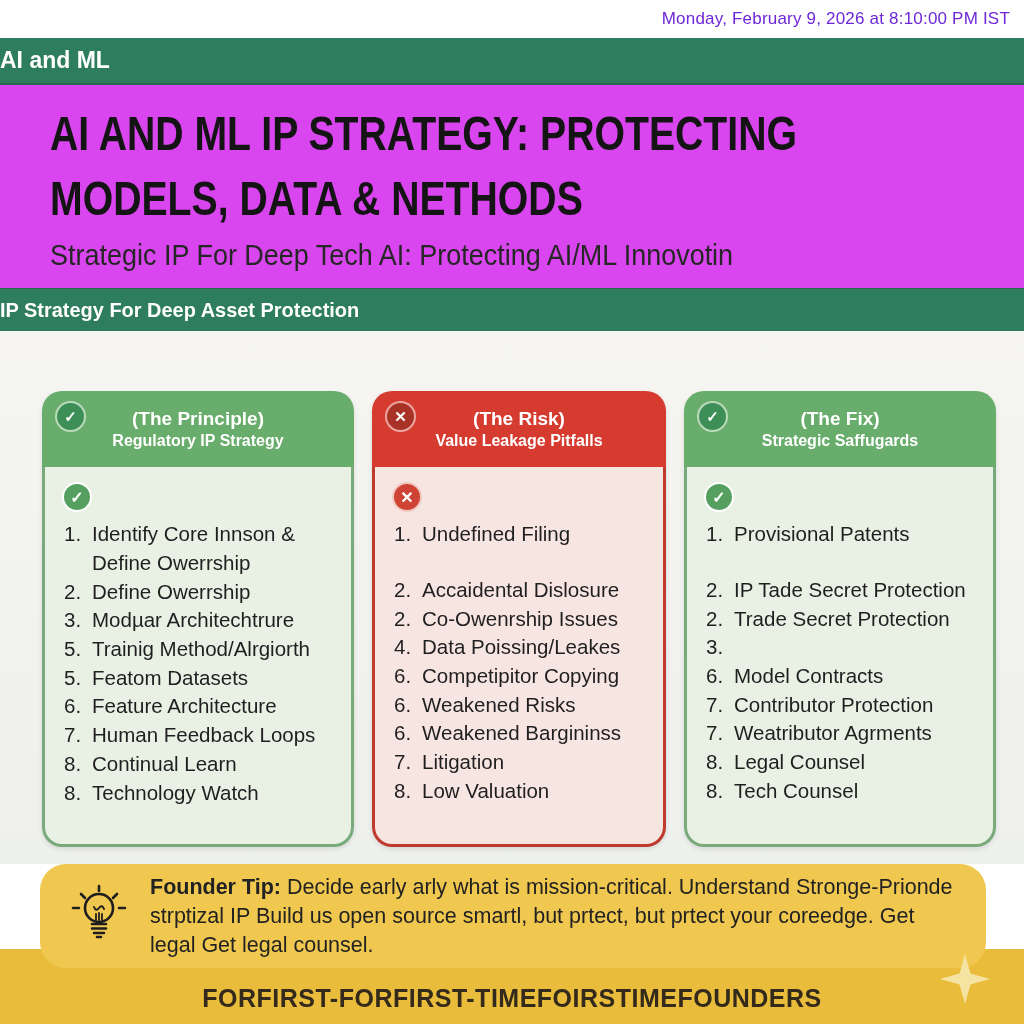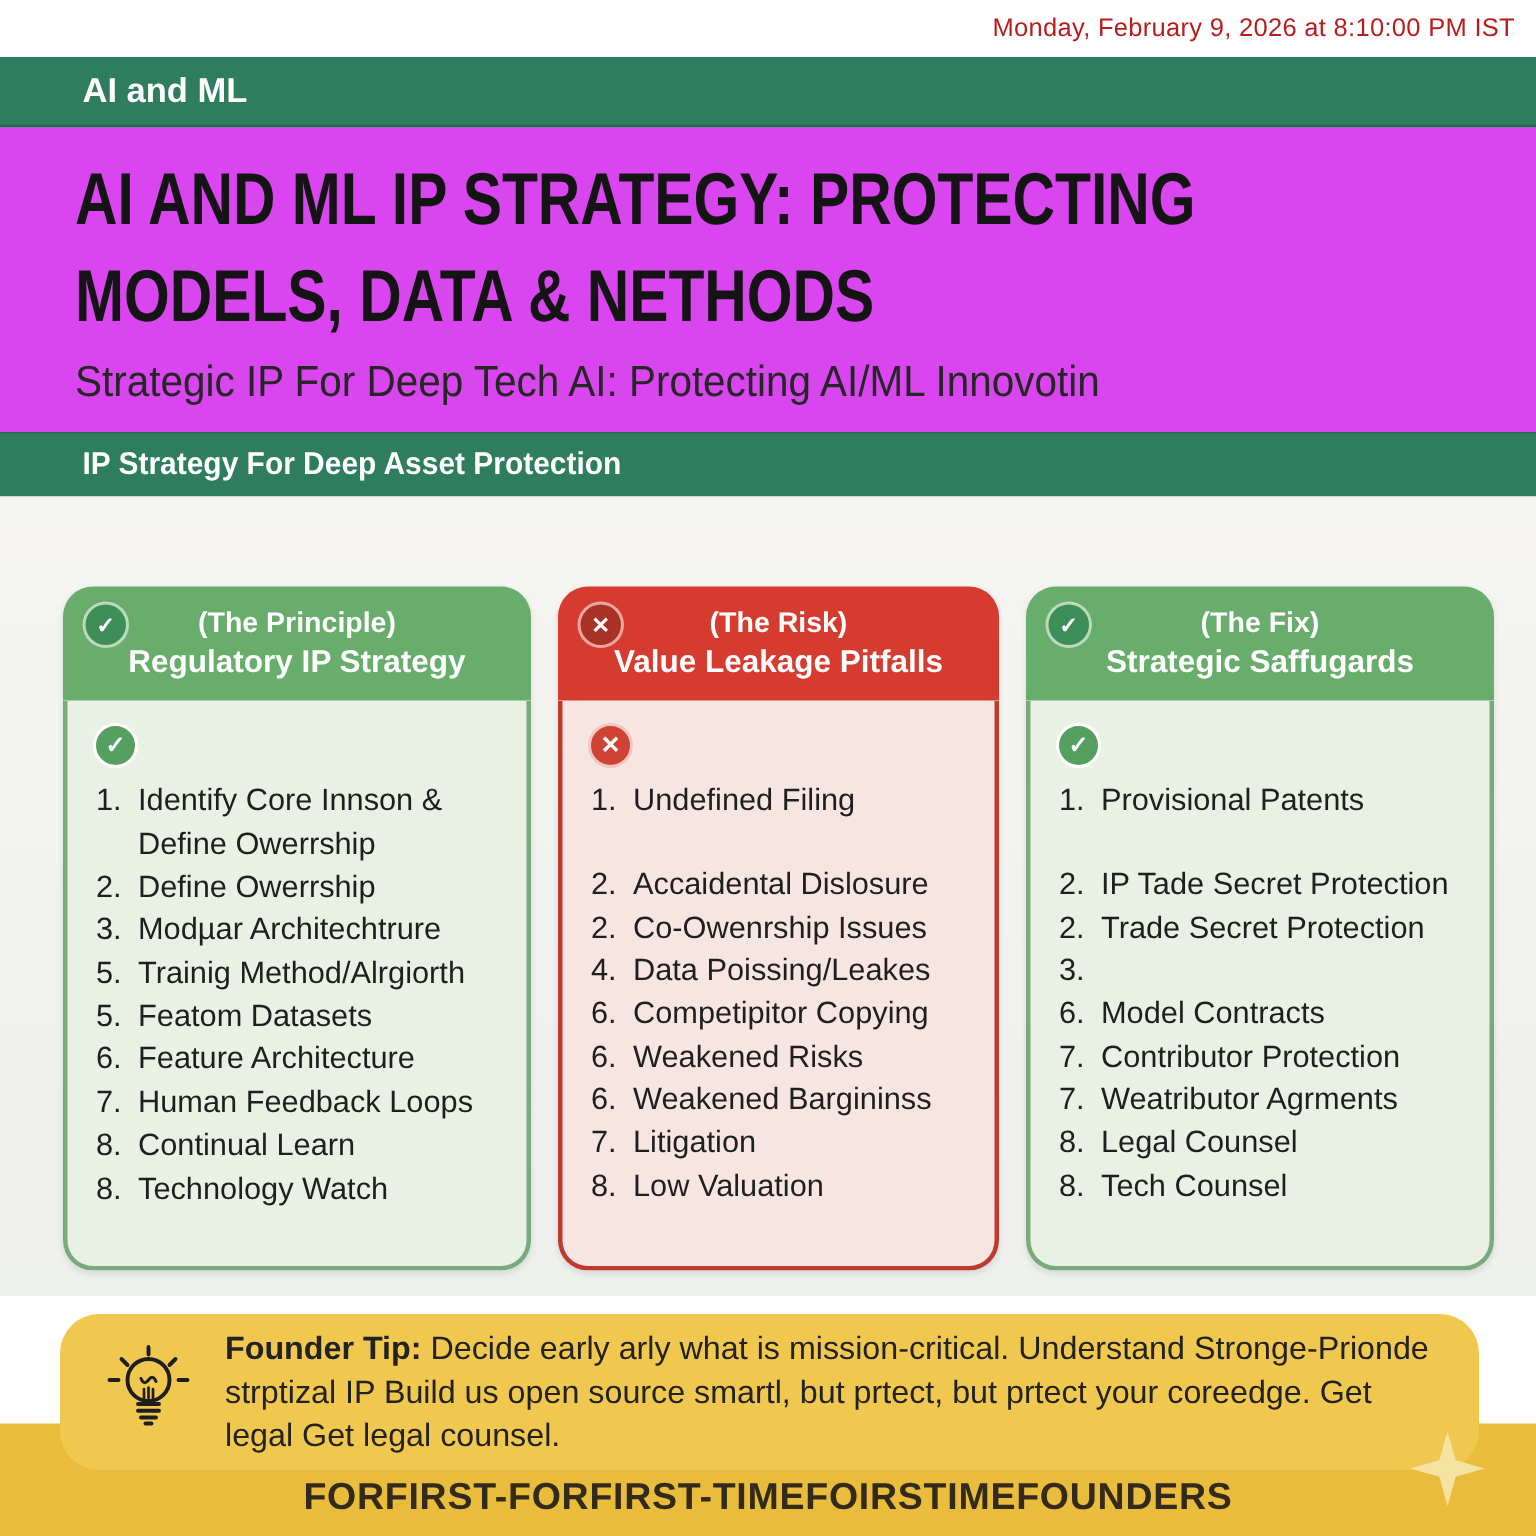--- a/index.html
+++ b/index.html
@@ -10,24 +10,24 @@
     position: relative;
     overflow: hidden;
   }
 
   
   .top-bar {
     height: 38px; background: #ffffff;
     display: flex; align-items: center; justify-content: flex-end;
     padding-right: 14px;
   }
-  .timestamp { font-size: 17px; font-weight: 500; color: #b91c1c; letter-spacing: .2px; }
-
-  
-  .banner { background: #2e7d5f; display: flex; align-items: center; padding-left: 55px; }
+  .timestamp { font-size: 17px; font-weight: 500; color: #6d28d9; letter-spacing: .2px; }
+
+  
+  .banner { background: #2e7d5f; display: flex; align-items: center; }
   .banner-1 { height: 47px; border-bottom: 2px solid #27674e; }
   .banner-2 { height: 43px; border-top: 1px solid #27674e; text-align: center; }
   .banner .banner-label { color: #ffffff; font-weight: 700; }
   .banner-1 .banner-label { font-size: 23px; }
   .banner-2 .banner-label { font-size: 21px; transform: scaleX(.95); transform-origin: left; }
 
   
   .title-section { background: #d946ef; padding: 16px 0 16px 50px; }
   .main-title { color: #141414; font-weight: 800; font-size: 49px; line-height: 1.33;
                 letter-spacing: 0; }
@@ -56,21 +56,21 @@
   .card--red   .card-header { background: #d63b2f; }
   .header-icon {
     position: absolute; left: 15px; top: 12px; width: 27px; height: 27px;
     border-radius: 50%; display: flex; align-items: center; justify-content: center;
     color: #fff; font-size: 15px; font-weight: 700;
     box-shadow: 0 0 0 2px rgba(255,255,255,.55);
   }
   .card--green .header-icon { background: #3d8f57; }
   .card--red   .header-icon { background: #a93226; }
   .card-label { font-size: 19px; font-weight: 700; line-height: 1.25; }
-  .card-title { font-size: 21px; font-weight: 700; line-height: 1.3; }
+  .card-title { font-size: 16px; font-weight: 700; line-height: 1.3; }
 
   .card-body {
     flex: 1; border: 3px solid; border-top: none;
     border-radius: 0 0 20px 20px; padding: 13px 8px 8px 15px;
   }
   .card--green .card-body { background: #e9f0e4; border-color: #79aa7c; }
   .card--red   .card-body { background: #f7e5e2; border-color: #bf3a2e; }
 
   .body-icon {
     width: 30px; height: 30px; border-radius: 50%;
@@ -83,21 +83,21 @@
   .card-list { list-style: none; font-size: 20.5px; color: #1f1f1f; }
   .card-list .list-item { display: flex; line-height: 1.4; }
   .card-list .num { flex: 0 0 32px; padding-left: 4px; }
   .card-list .txt { flex: 1; }
   .card-list .gap { margin-top: 27px; }
 
   
   .footer-section { position: relative; height: 171px; background: #ffffff; }
   .gold-strip { position: absolute; left: 0; right: 0; bottom: 0; height: 86px; background: #e9bc3b; }
   .tip-box {
-    position: absolute; left: 40px; top: 12px; width: 946px; height: 104px;
+    position: absolute; left: 40px; top: 0; width: 946px; height: 104px;
     background: #f1c84f; border-radius: 26px;
     display: flex; align-items: center; gap: 14px; padding: 6px 26px 6px 22px;
   }
   .bulb-wrap { flex: 0 0 74px; display: flex; align-items: center; justify-content: center; }
   .tip-text { font-size: 21.5px; color: #222222; line-height: 1.33; }
   .tip-label { font-weight: 700; }
   .footer-banner {
     position: absolute; bottom: 22px; left: 0; width: 100%;
     text-align: center; font-size: 25px; font-weight: 700; color: #332a1b;
     letter-spacing: .5px;

